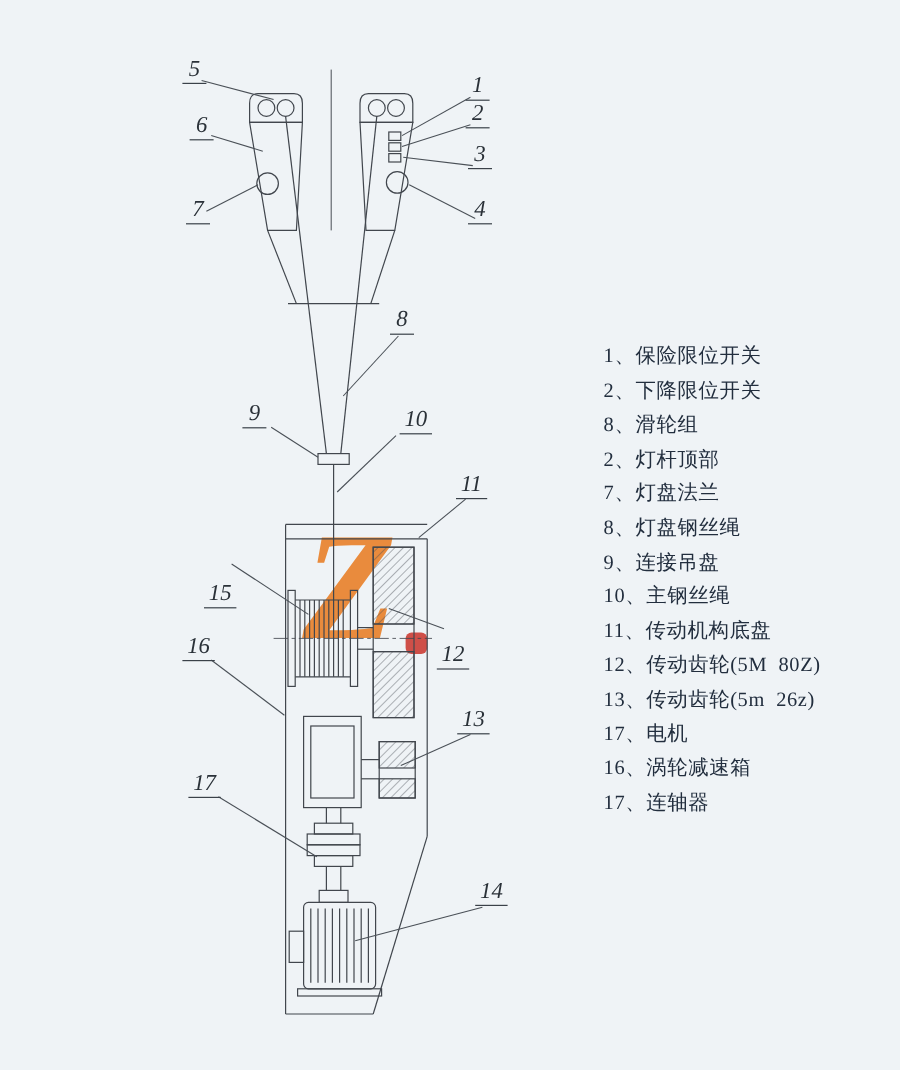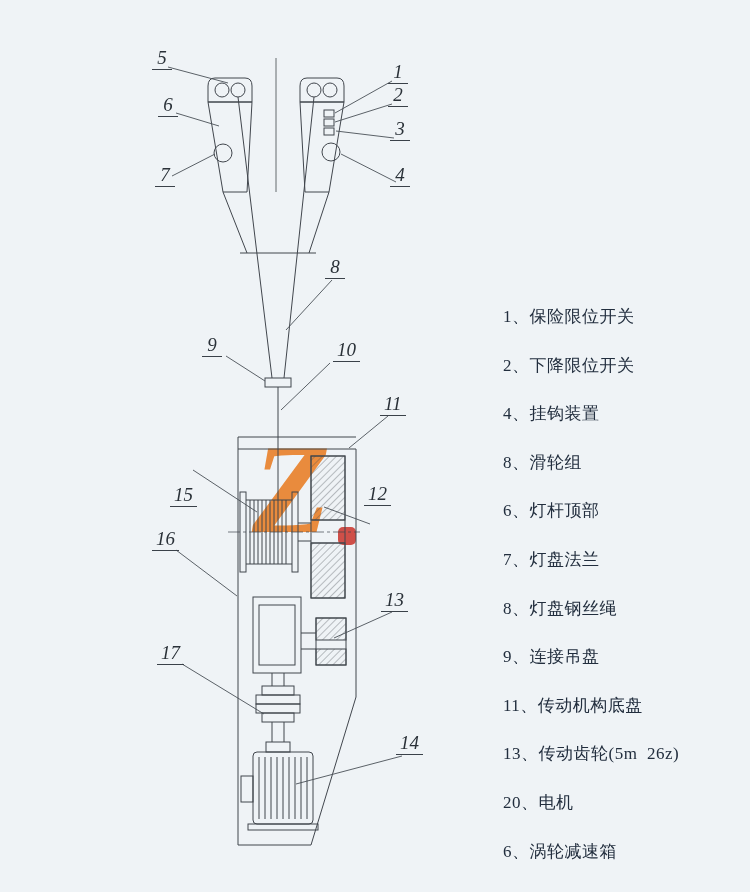--- a/index.html
+++ b/index.html
@@ -62,21 +62,20 @@
     z-index:3;
     font-family:"Liberation Serif",serif;
     font-size:17px;
     color:#222e3e;
     letter-spacing:.5px;
   }
   .legend .row{
     height:28.6px;
     line-height:28.6px;
     white-space:pre;
-    margin-top:20px;
   }
 </style>
 </head>
 <body>
 
 <div class="page">
 
   <div class="watermark">
     <div class="wz">Z</div>
     <div class="wdot"></div>
@@ -232,34 +231,36 @@
   <div class="plabel" style="left:155px;top:165px;">7</div>
   <div class="plabel" style="left:388px;top:62px;">1</div>
   <div class="plabel" style="left:388px;top:85px;">2</div>
   <div class="plabel" style="left:390px;top:119px;">3</div>
   <div class="plabel" style="left:390px;top:165px;">4</div>
   <div class="plabel" style="left:325px;top:257px;">8</div>
   <div class="plabel" style="left:202px;top:335px;">9</div>
   <div class="plabel" style="left:323px;top:340px;margin-left:10px;">10</div>
   <div class="plabel" style="left:380px;top:394px;">11</div>
   <div class="plabel" style="left:170px;top:449px;margin-top:36px;">15</div>
-  <div class="plabel" style="left:364px;top:484px;">12</div>
+  <div class="plabel" style="left:364px;top:536px;">12</div>
   <div class="plabel" style="left:152px;top:529px;">16</div>
   <div class="plabel" style="left:381px;top:590px;">13</div>
   <div class="plabel" style="left:157px;top:643px;">17</div>
   <div class="plabel" style="left:396px;top:733px;">14</div>
 
   <div class="legend">
     <div class="row">1、保险限位开关</div>
     <div class="row">2、下降限位开关</div>
-    <div class="row">4、挂钩装置</div>
     <div class="row">8、滑轮组</div>
-    <div class="row">6、灯杆顶部</div>
+    <div class="row">2、灯杆顶部</div>
     <div class="row">7、灯盘法兰</div>
     <div class="row">8、灯盘钢丝绳</div>
     <div class="row">9、连接吊盘</div>
+    <div class="row">10、主钢丝绳</div>
     <div class="row">11、传动机构底盘</div>
+    <div class="row">12、传动齿轮(5M  80Z)</div>
     <div class="row">13、传动齿轮(5m  26z)</div>
-    <div class="row">20、电机</div>
-    <div class="row">6、涡轮减速箱</div>
+    <div class="row">17、电机</div>
+    <div class="row">16、涡轮减速箱</div>
+    <div class="row">17、连轴器</div>
   </div>
 
 </div>
 
 </body></html>

